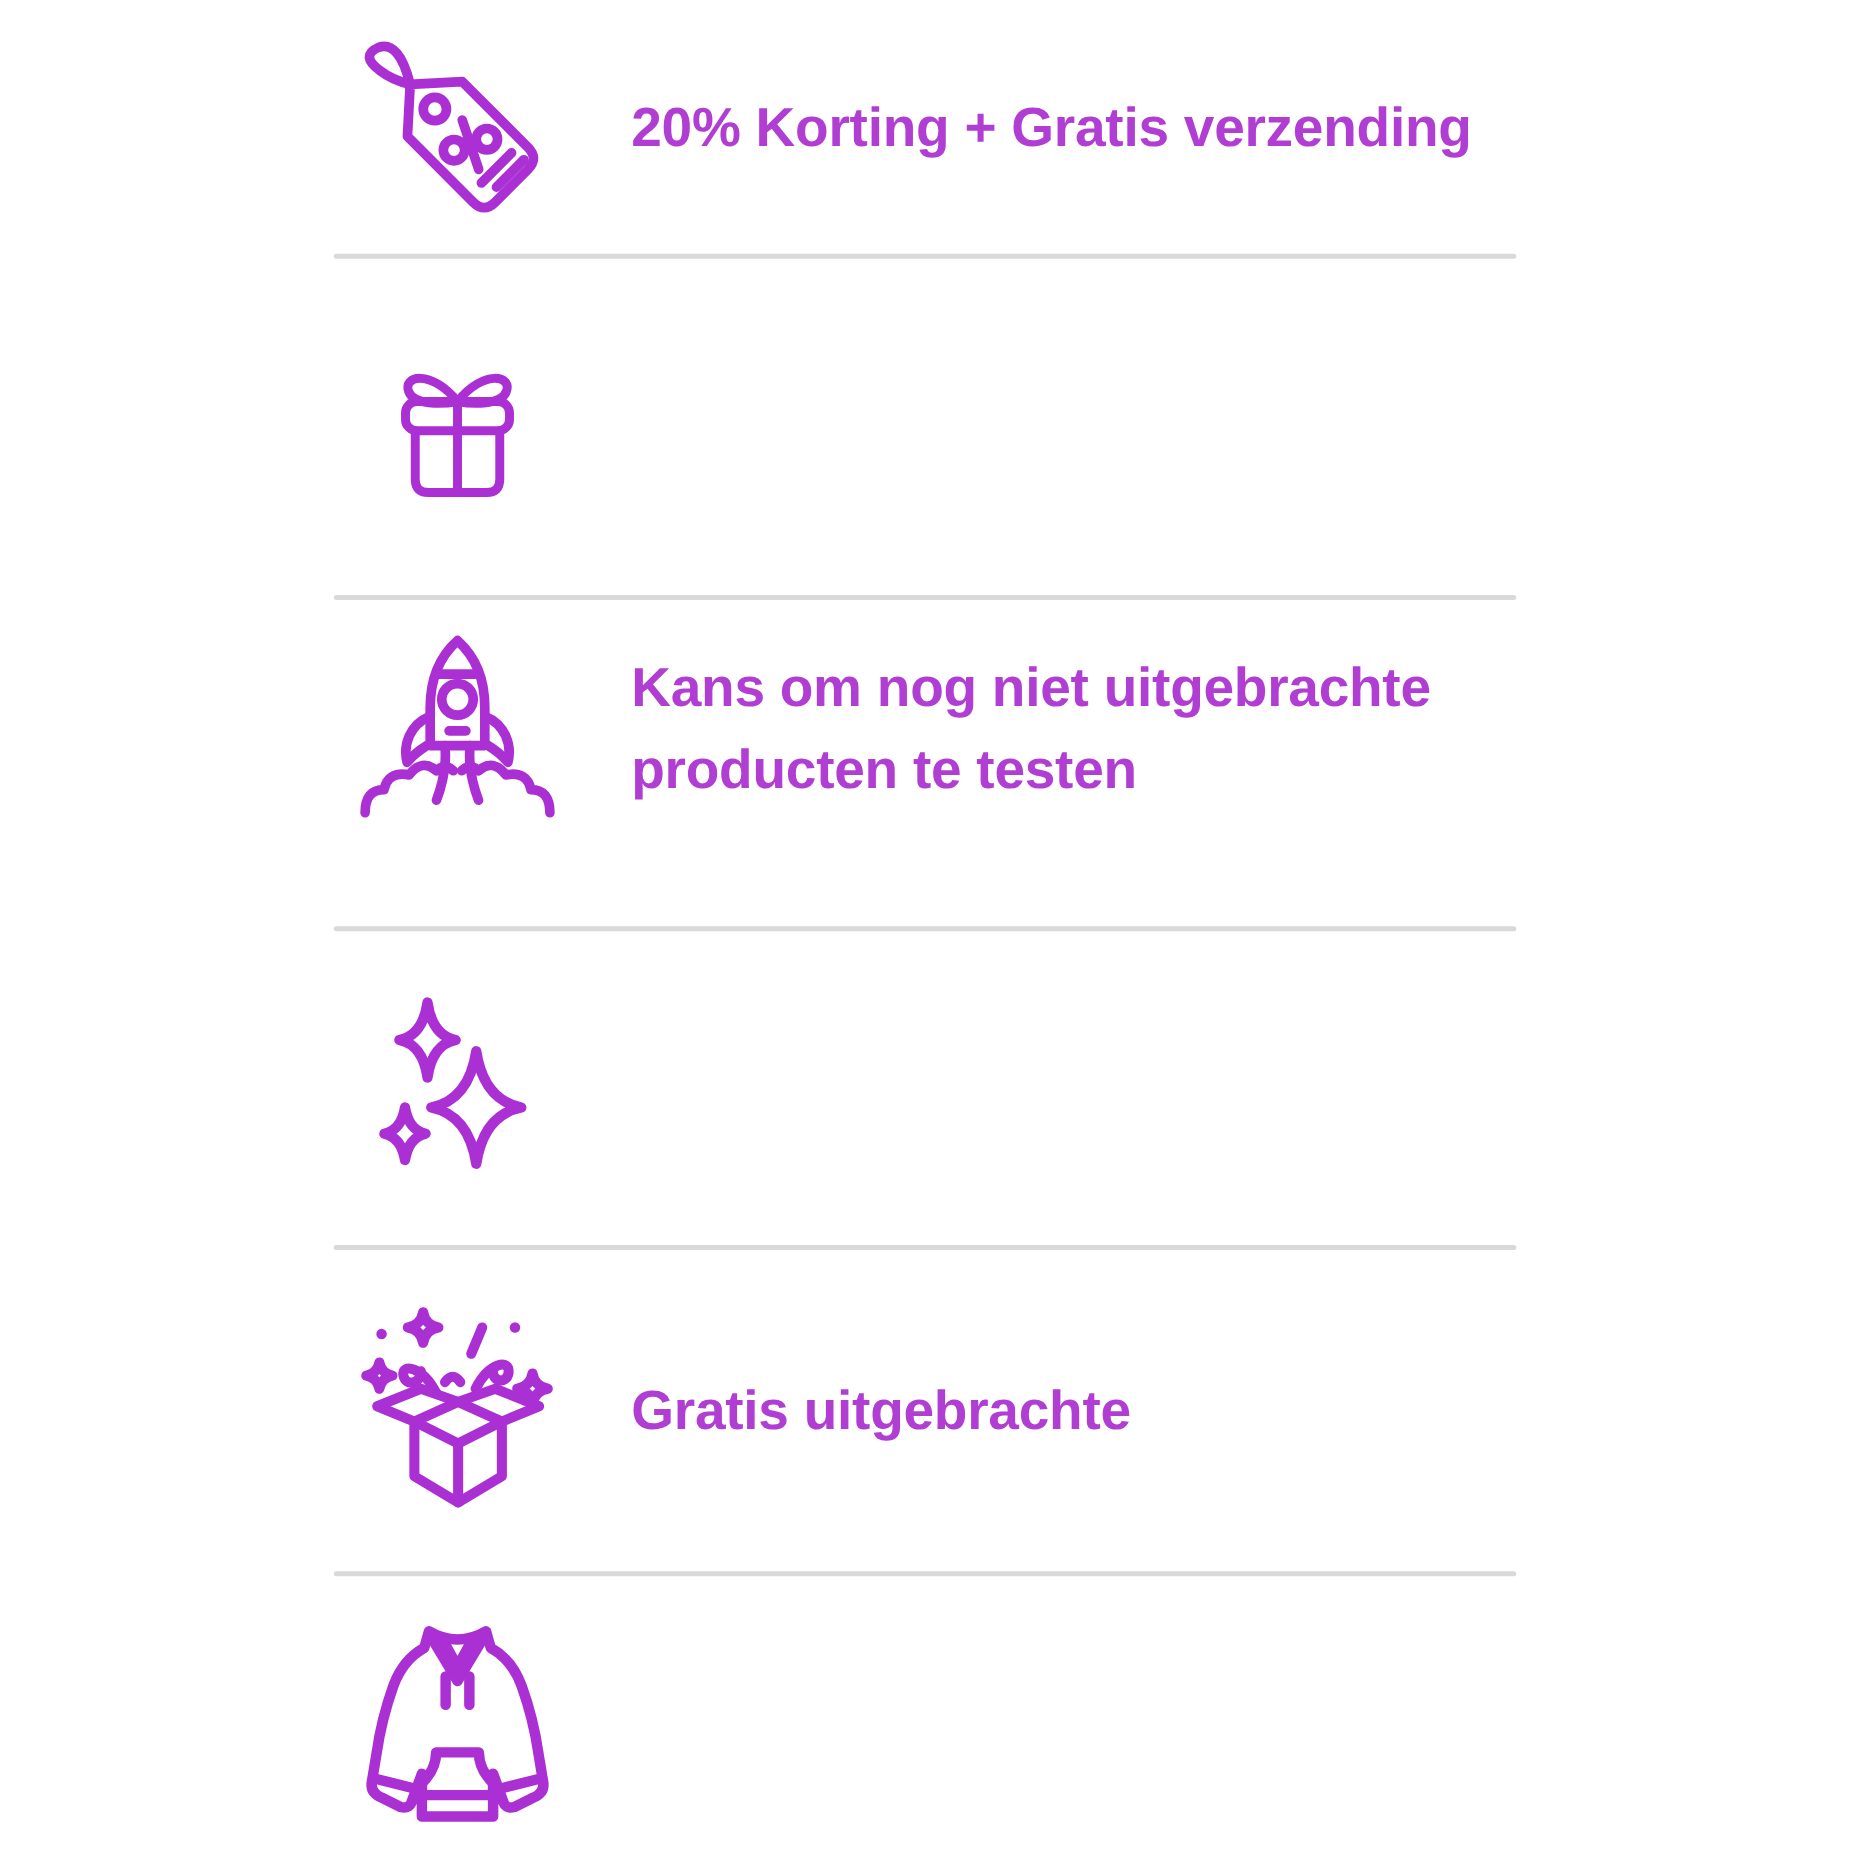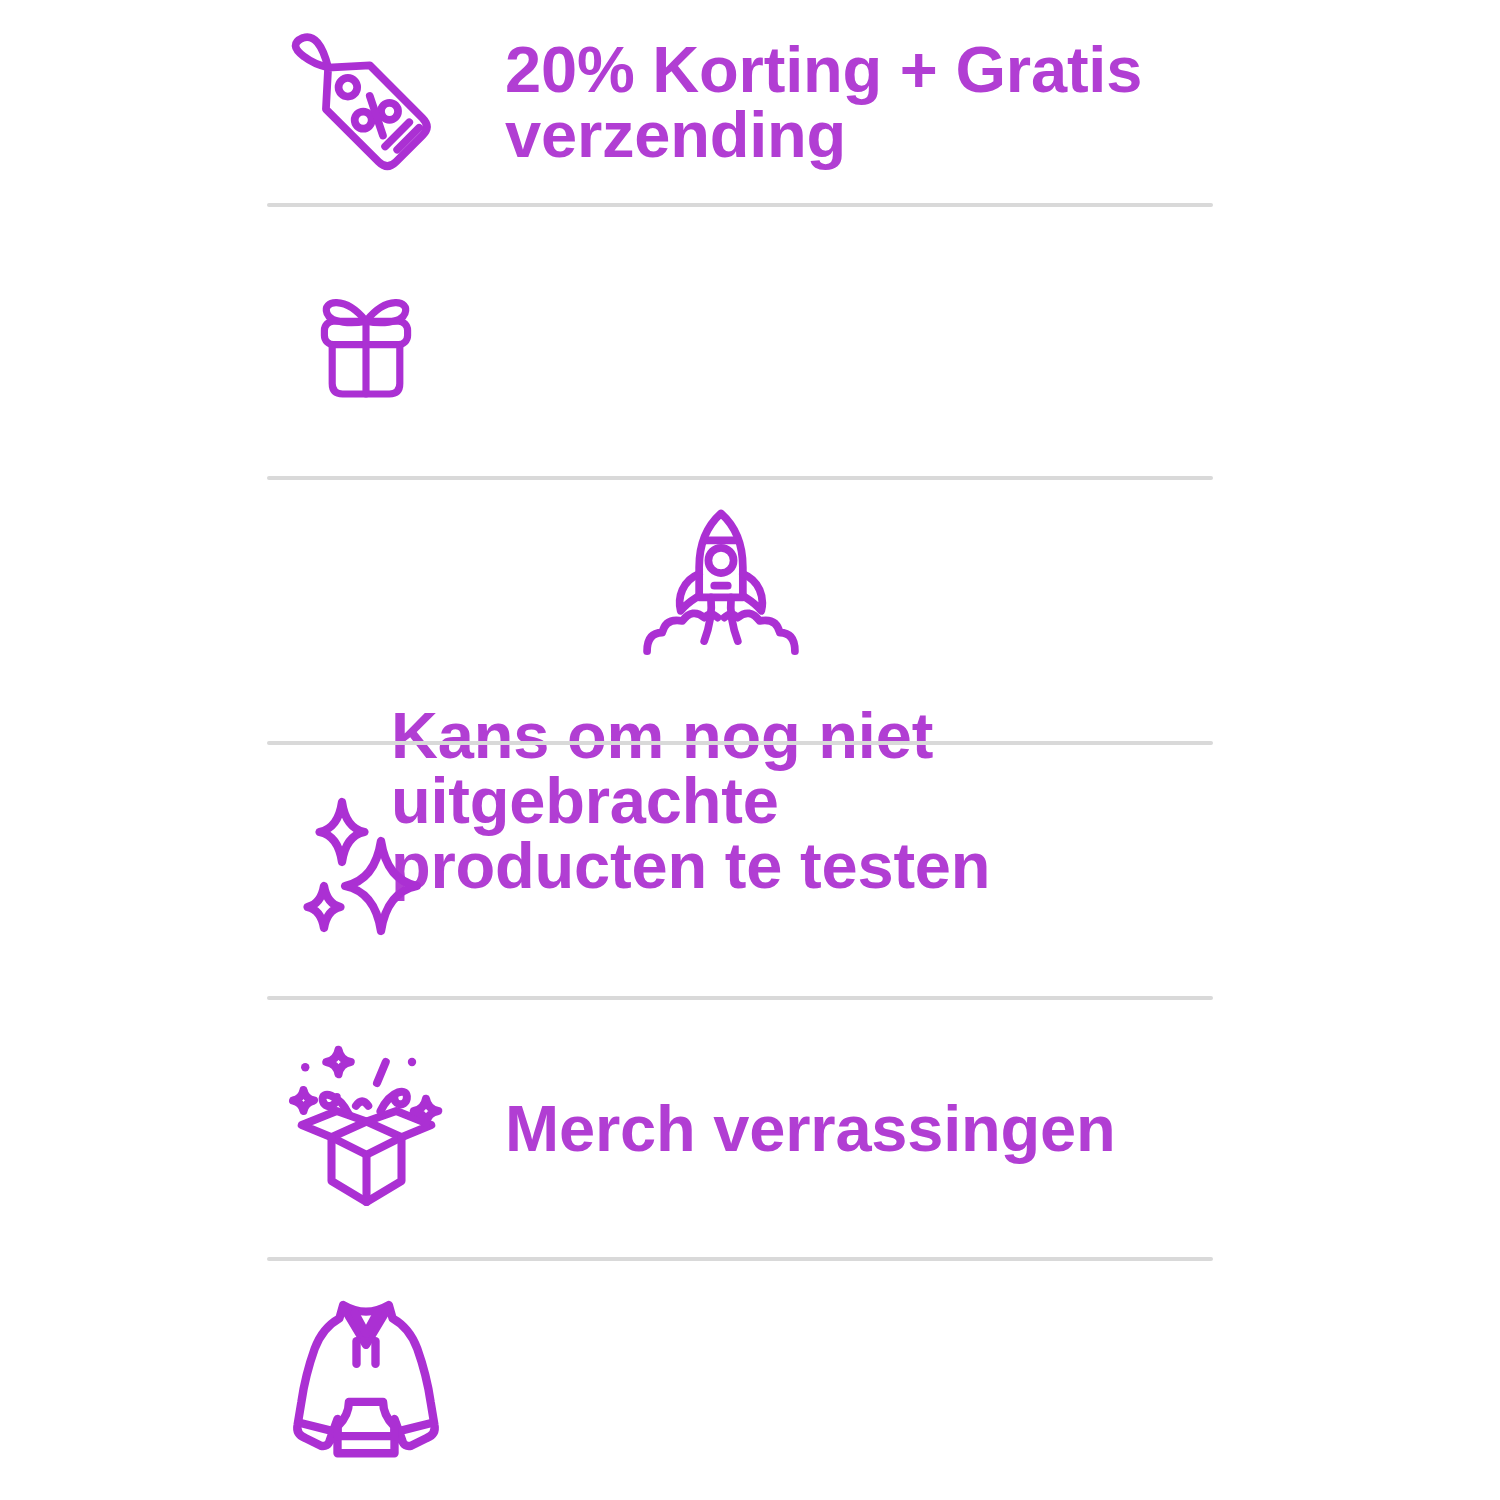--- a/index.html
+++ b/index.html
@@ -18,30 +18,30 @@
     position:absolute;left:267px;width:948px;
     display:flex;align-items:center;
   }
   .icon-wrap{
     flex:0 0 238px;box-sizing:border-box;padding-right:40px;
     display:flex;justify-content:center;align-items:center;
   }
   .icon-wrap svg{display:block;color:var(--accent-icon);}
   .benefit-text{
     width:700px;
-    font-size:65px;font-weight:600;line-height:65px;letter-spacing:-0.2px;
+    font-size:44px;font-weight:600;line-height:65px;letter-spacing:-0.2px;
     color:var(--accent-text);
   }
   .divider{
     position:absolute;left:267px;width:946px;height:4px;
     background:var(--divider);border-radius:2px;
   }
   #row-1{top:0;height:204px;}
   #row-2{top:208px;height:268px;}
-  #row-3{top:465px;height:206px;flex-direction:column;}
+  #row-3{top:480px;height:206px;}
   #row-4{top:745px;height:251px;}
   #row-5{top:1000px;height:257px;}
   #row-6{top:1261px;height:239px;}
   #div-1{top:203px;}
   #div-2{top:476px;}
   #div-3{top:741px;}
   #div-4{top:996px;}
   #div-5{top:1257px;}
 </style>
 </head>
@@ -121,21 +121,21 @@
       <path d="M58 40 C 64 28, 74 26, 73 33 C 72 38, 65 37, 66 31"></path>
       <path d="M56 24 L61 12"></path>
       <path d="M44 37 Q47.5 32 51 37"></path>
       <path d="M14 28 Q15 33 20 34 Q15 35 14 40 Q13 35 8 34 Q13 33 14 28 Z"></path>
       <path d="M34 5 Q35 11 41 12 Q35 13 34 19 Q33 13 27 12 Q33 11 34 5 Z"></path>
       <path d="M84 33 Q85 39 91 40 Q85 41 84 47 Q83 41 77 40 Q83 39 84 33 Z"></path>
       <circle cx="15" cy="15" r="2.4" fill="currentColor" stroke="none"></circle>
       <circle cx="76" cy="12" r="2.4" fill="currentColor" stroke="none"></circle>
     </svg>
   </div>
-  <div class="benefit-text">Merch verrassingen</div>
+  <div class="benefit-text">Gratis uitgebrachte</div>
 </div>
 <div class="divider" id="div-5"></div>
 
 <div class="row" id="row-6">
   <div class="icon-wrap">
     <svg viewBox="0 0 100 100" width="190" height="190" fill="none" stroke="currentColor" stroke-width="4.4" stroke-linecap="round" stroke-linejoin="round" aria-hidden="true">
       <path d="M38 10 Q50 17 62 10 L64 17 Q73 22 77 33 Q82 47 84 61 L86 73 Q87 78 82 80 L74 84 Q70 85 69 81 L65 70 L65 88 L35 88 L35 70 L31 81 Q30 85 26 84 L18 80 Q13 78 14 73 L16 61 Q18 47 23 33 Q27 22 36 17 Z"></path>
       <path d="M38 11 L50 31 L62 11"></path>
       <path d="M44 14 L50 25 L56 14"></path>
       <path d="M45 29 L45 41"></path>

